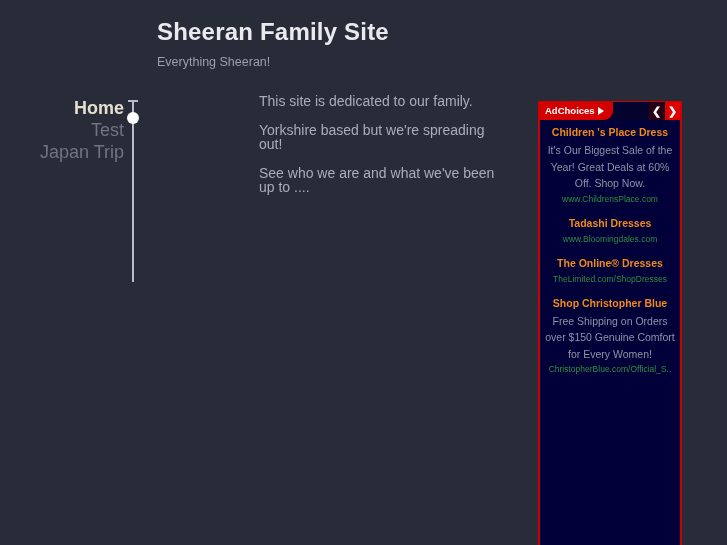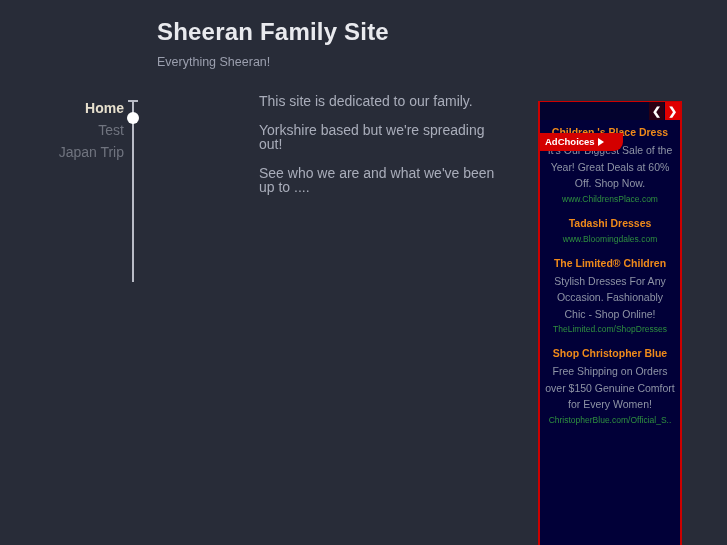--- a/index.html
+++ b/index.html
@@ -66,21 +66,21 @@
     left: 0;
     top: 0;
     width: 124px;
     list-style: none;
     margin: 0;
     padding: 0;
     text-align: right;
   }
   .nav-item {
     display: block;
-    font-size: 14px;
+    font-size: 18px;
     color: #70747f;
     line-height: 16px;
     padding: 0 0 6px 8px;
     cursor: pointer;
     position: relative;
   }
   .nav-item.active {
     color: #e6dfcd;
     font-weight: bold;
   }
@@ -125,30 +125,29 @@
   #ad-choices-bar {
     position: relative;
     height: 18px;
     background: #03032e;
   }
   #ad-choices-tag {
     position: absolute;
     left: 0;
     top: 0;
     height: 18px;
-    padding: 0 19px 0 5px;
+    padding: 0 9px 0 5px;
     background: #d40000;
     color: #ffffff;
     font-size: 9.5px;
     font-weight: bold;
     line-height: 18px;
     border-bottom-right-radius: 9px;
     white-space: nowrap;
     cursor: pointer;
-    margin-top: 31px;
   }
   #ad-choices-triangle {
     display: inline-block;
     width: 0;
     height: 0;
     margin-left: 3px;
     border-top: 4px solid transparent;
     border-bottom: 4px solid transparent;
     border-left: 6px solid #ffffff;
     vertical-align: -1px;
@@ -247,22 +246,21 @@
       <p class="ad-body">It's Our Biggest Sale of the Year! Great Deals at 60% Off. Shop Now.</p>
       <p class="ad-url">www.ChildrensPlace.com</p>
     </div>
 
     <div class="ad-block">
       <p class="ad-title">Tadashi Dresses</p>
       <p class="ad-url">www.Bloomingdales.com</p>
     </div>
 
     <div class="ad-block">
-      <p class="ad-title">The Limited® Children</p>
-      <p class="ad-body">Stylish Dresses For Any Occasion. Fashionably Chic - Shop Online!</p>
+      <p class="ad-title">The Online® Dresses</p>
       <p class="ad-url">TheLimited.com/ShopDresses</p>
     </div>
 
     <div class="ad-block">
       <p class="ad-title">Shop Christopher Blue</p>
       <p class="ad-body">Free Shipping on Orders over $150 Genuine Comfort for Every Women!</p>
       <p class="ad-url">ChristopherBlue.com/Official_S..</p>
     </div>
 
   </div>

